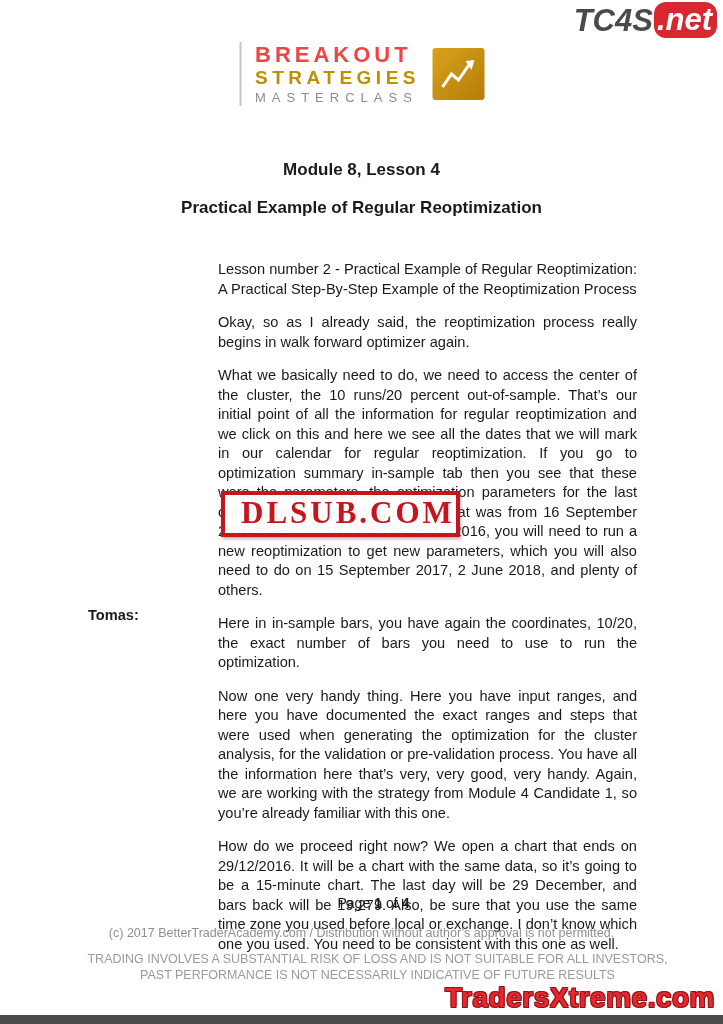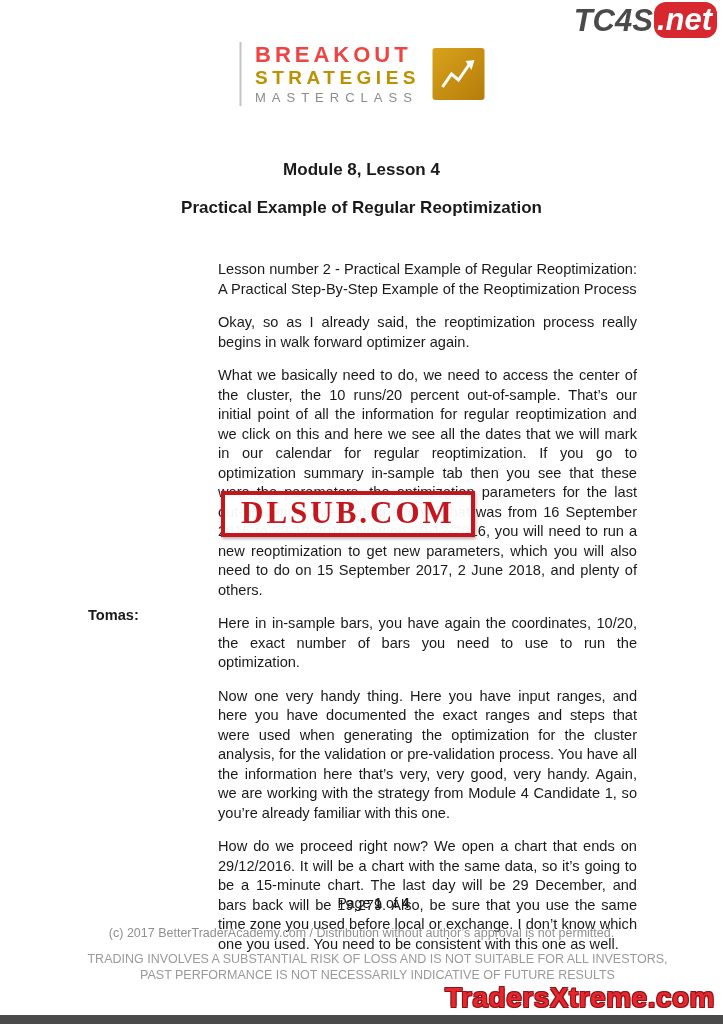--- a/index.html
+++ b/index.html
@@ -71,21 +71,21 @@
 
   
   .wm-dlsub{
     position:absolute;top:491px;left:221px;
     background:rgba(255,255,255,0.95);
     border:4px solid #c5161d;
     box-shadow:1px 2px 3px rgba(120,120,120,0.55), inset 0 0 0 1px rgba(255,255,255,0.6);
     color:#c5161d;
     font-family:"Liberation Serif", serif;
     font-weight:bold;font-size:31px;letter-spacing:3px;
-    padding:1px 16px 3px 16px;line-height:1.1;
+    padding:1px 1px 3px 16px;line-height:1.1;
   }
 
   
   .page-number{
     position:absolute;top:895px;left:12px;width:100%;
     text-align:center;font-size:14px;color:#1a1a1a;
   }
   .page-number .b{font-weight:bold;}
   .page-number span{padding:0 2px;}
   .copyright{

